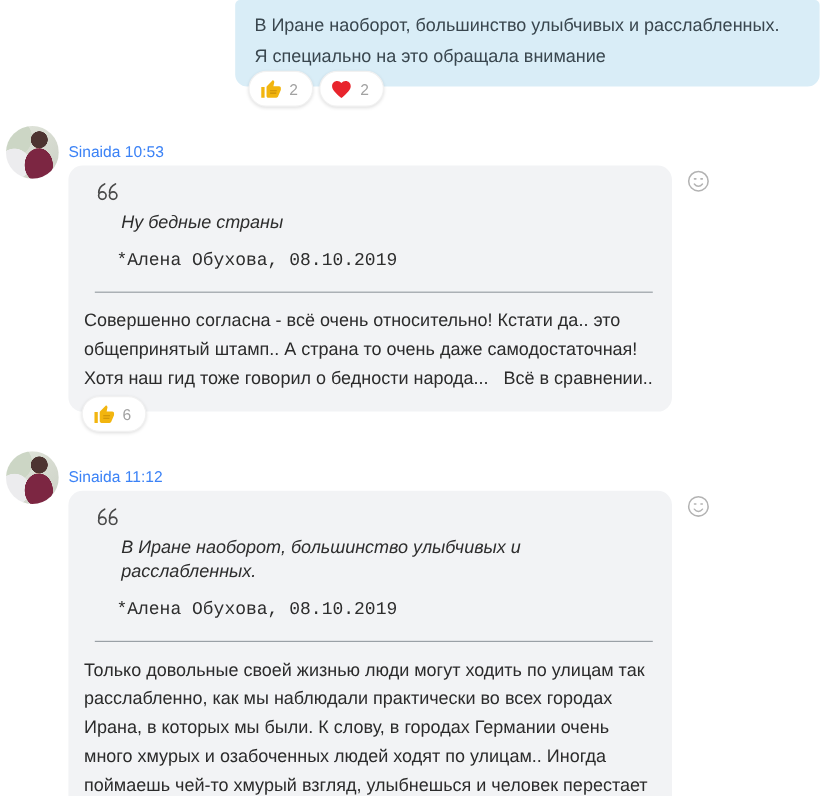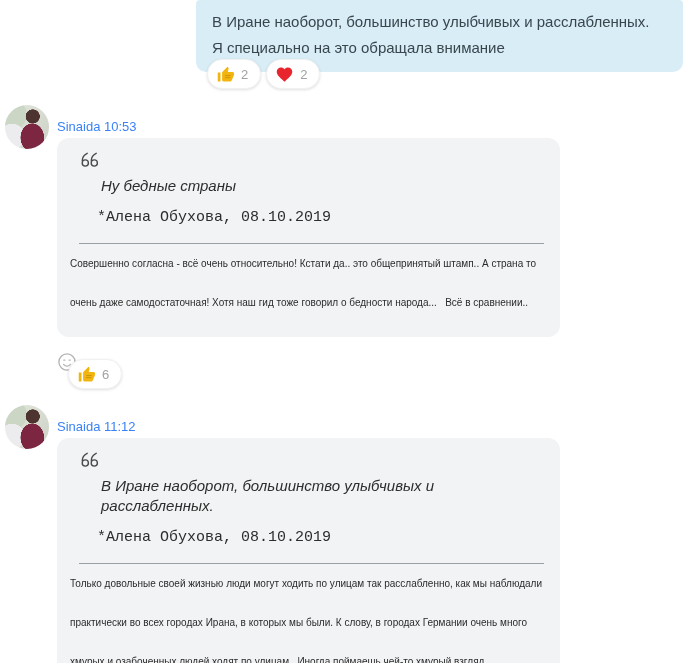--- a/index.html
+++ b/index.html
@@ -42,31 +42,31 @@
       radial-gradient(circle at 61% 34%, #c9917a 0 9%, rgba(0,0,0,0) 10%),
       radial-gradient(ellipse at 62% 74%, #7c2642 0 30%, rgba(0,0,0,0) 31%),
       radial-gradient(circle at 16% 72%, #ececee 0 26%, rgba(0,0,0,0) 27%),
       radial-gradient(circle at 14% 22%, #ccd6c5 0 30%, rgba(0,0,0,0) 31%),
       linear-gradient(135deg, #e3e7dd 0%, #ccd1c6 100%);
     cursor:pointer;
   }
   .content { flex:1; min-width:0; }
   .meta { font-size:13px; color:#3b82f6; margin:17px 0 4px 0; }
   .meta .author { cursor:pointer; }
-  .bubble-row { display:flex; align-items:flex-start; gap:12px;flex-direction:column; }
+  .bubble-row { display:flex; align-items:flex-start; gap:12px; }
   .bubble-gray {
     box-sizing:border-box; width:503px;
     background:#f2f3f5; border-radius:12px;
     padding:12px 16px 15px 13px;
   }
   .quote-icon { margin:2px 0 0 9px; display:block; }
   .quote-text { font-size:15px; font-style:italic; color:#2d2d2d; margin:9px 0 0 31px; line-height:20px; }
   .quote-attr { font-size:15px; color:#2d2d2d; margin:12px 0 0 27px; line-height:20px;font-family:Liberation Mono, monospace; }
   .divider { border:none; border-top:1px solid #9aa0a6; margin:15px 0 0 9px; height:0; }
-  .body-text { font-size:10px; line-height:39px; color:#2b2b2b; white-space:pre-wrap; }
+  .body-text { font-size:15px; line-height:24px; color:#2b2b2b; margin-top:12px; white-space:pre-wrap; }
 
   .smiley-btn { background:none; border:none; padding:0; margin-top:3px; cursor:pointer; line-height:0; }
 </style>
 </head>
 <body>
 
 <svg width="0" height="0" style="position:absolute">
   <defs>
     <g id="ic-thumb">
       <path d="M2 19h3.2V8.6H2V19zM20.9 9.7c0-.95-.78-1.72-1.73-1.72h-5.45l.82-3.95.03-.28c0-.35-.15-.68-.38-.91L13.26 2 7.57 7.7c-.32.31-.5.74-.5 1.2v8.37c0 .95.77 1.73 1.72 1.73h7.78c.72 0 1.33-.43 1.59-1.05l2.61-6.1c.08-.2.12-.4.12-.63V9.7z" fill="#f2b50f"></path>

